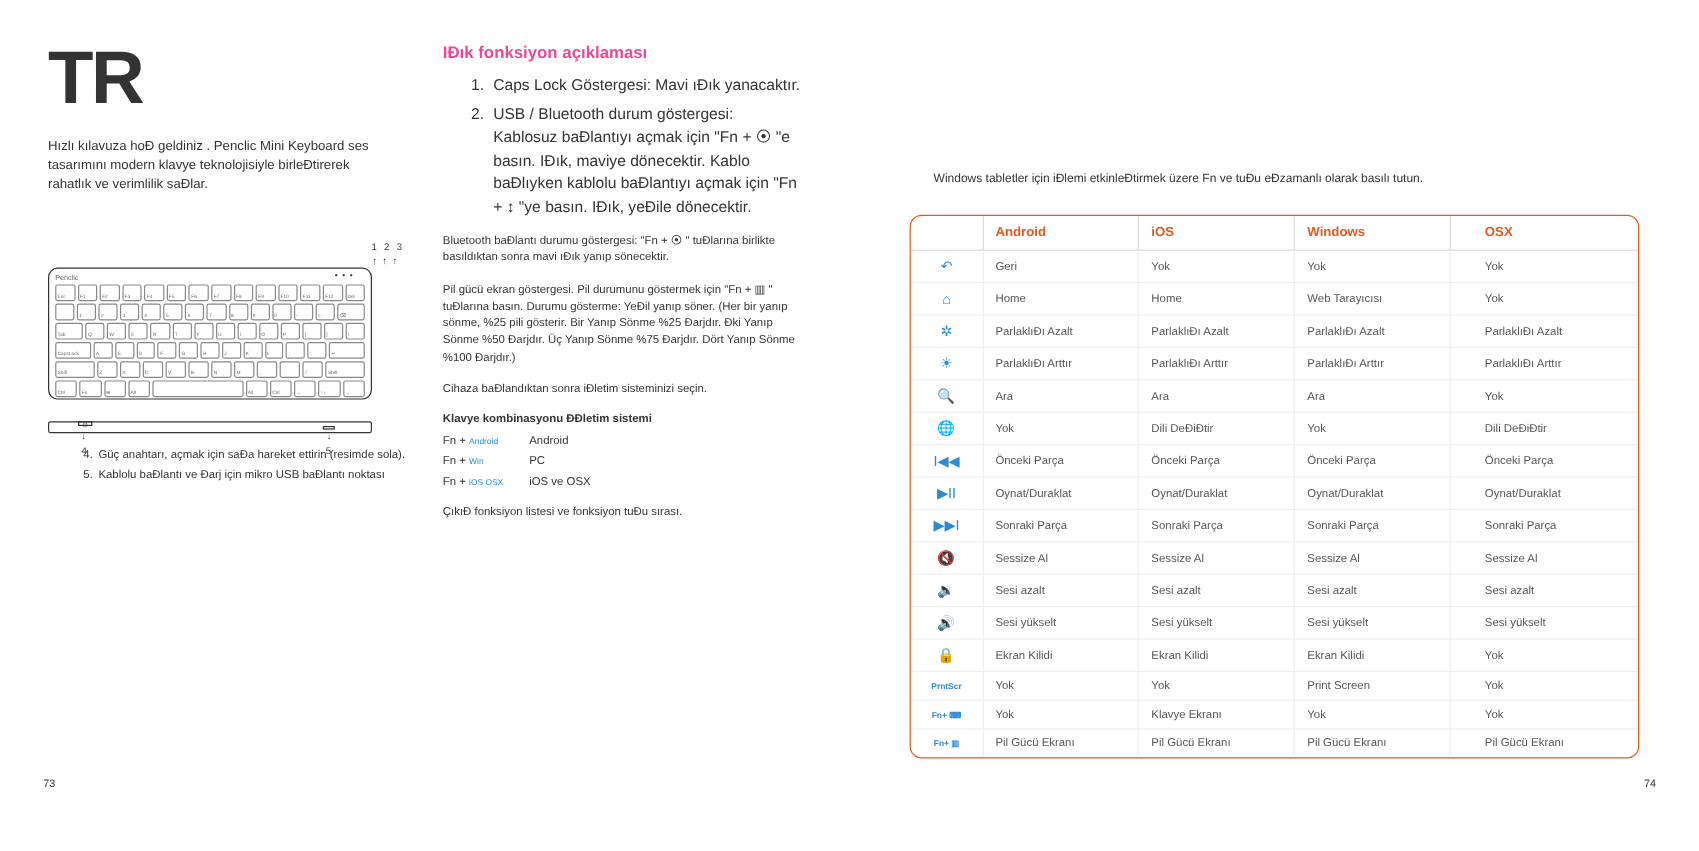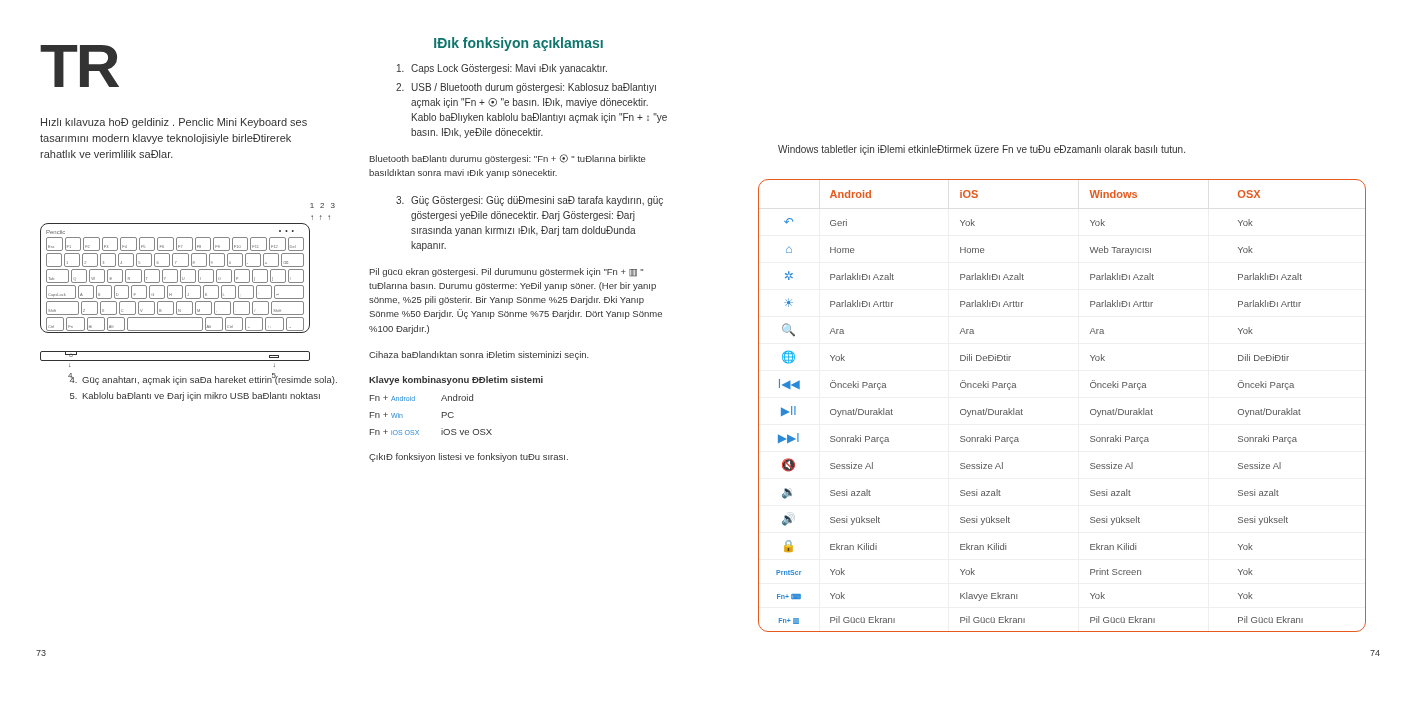--- a/index.html
+++ b/index.html
@@ -146,30 +146,29 @@
   }
   .side-arrow {
     position: absolute;
     top: 10px;
     font-size: 7px;
   }
   .col-right-text {
     padding-top: 0;
   }
   h3.orange {
-    color: #0f766e;
+    color: #ec4899;
     font-size: 14px;
     font-weight: 700;
     margin-bottom: 10px;
-    text-align: center;
   }
   ol.num-list {
     list-style: decimal;
     padding-left: 38px;
-    font-size: 10px;
+    font-size: 13px;
     line-height: 1.5;
     margin-bottom: 12px;
   }
   ol.num-list li {
     margin-bottom: 4px;
     padding-left: 4px;
   }
   p.para {
     font-size: 9.5px;
     line-height: 1.5;
@@ -393,23 +392,20 @@
     </div>
   </div>
 
   <div class="col col-right-text">
     <h3 class="orange">IĐık fonksiyon açıklaması</h3>
     <ol class="num-list">
       <li>Caps Lock Göstergesi: Mavi ıĐık yanacaktır.</li>
       <li>USB / Bluetooth durum göstergesi: Kablosuz baĐlantıyı açmak için "Fn +  ⦿  "e basın. IĐık, maviye dönecektir. Kablo baĐlıyken kablolu baĐlantıyı açmak için "Fn +  ↕  "ye basın. IĐık, yeĐile dönecektir.</li>
     </ol>
     <p class="para">Bluetooth baĐlantı durumu göstergesi: "Fn +  ⦿ " tuĐlarına birlikte basıldıktan sonra mavi ıĐık yanıp sönecektir.</p>
-    <ol class="num-list" start="3">
-      <li>Güç Göstergesi: Güç düĐmesini saĐ tarafa kaydırın, güç göstergesi yeĐile dönecektir. Đarj Göstergesi: Đarj sırasında yanan kırmızı ıĐık, Đarj tam dolduĐunda kapanır.</li>
-    </ol>
     <p class="para">Pil gücü ekran göstergesi. Pil durumunu göstermek için "Fn +  ▥ " tuĐlarına basın. Durumu gösterme: YeĐil yanıp söner. (Her bir yanıp sönme, %25 pili gösterir. Bir Yanıp Sönme %25 Đarjdır. Đki Yanıp Sönme %50 Đarjdır. Üç Yanıp Sönme %75 Đarjdır. Dört Yanıp Sönme %100 Đarjdır.)</p>
 
     <p class="para">Cihaza baĐlandıktan sonra iĐletim sisteminizi seçin.</p>
     <div class="bold-label">Klavye kombinasyonu ĐĐletim sistemi</div>
     <div id="combo-rows">
         <div class="combo-row">
           <span class="combo-fn">Fn + <span class="fn-chip">Android</span></span>
           <span class="combo-os">Android</span>
         </div>
         <div class="combo-row">

